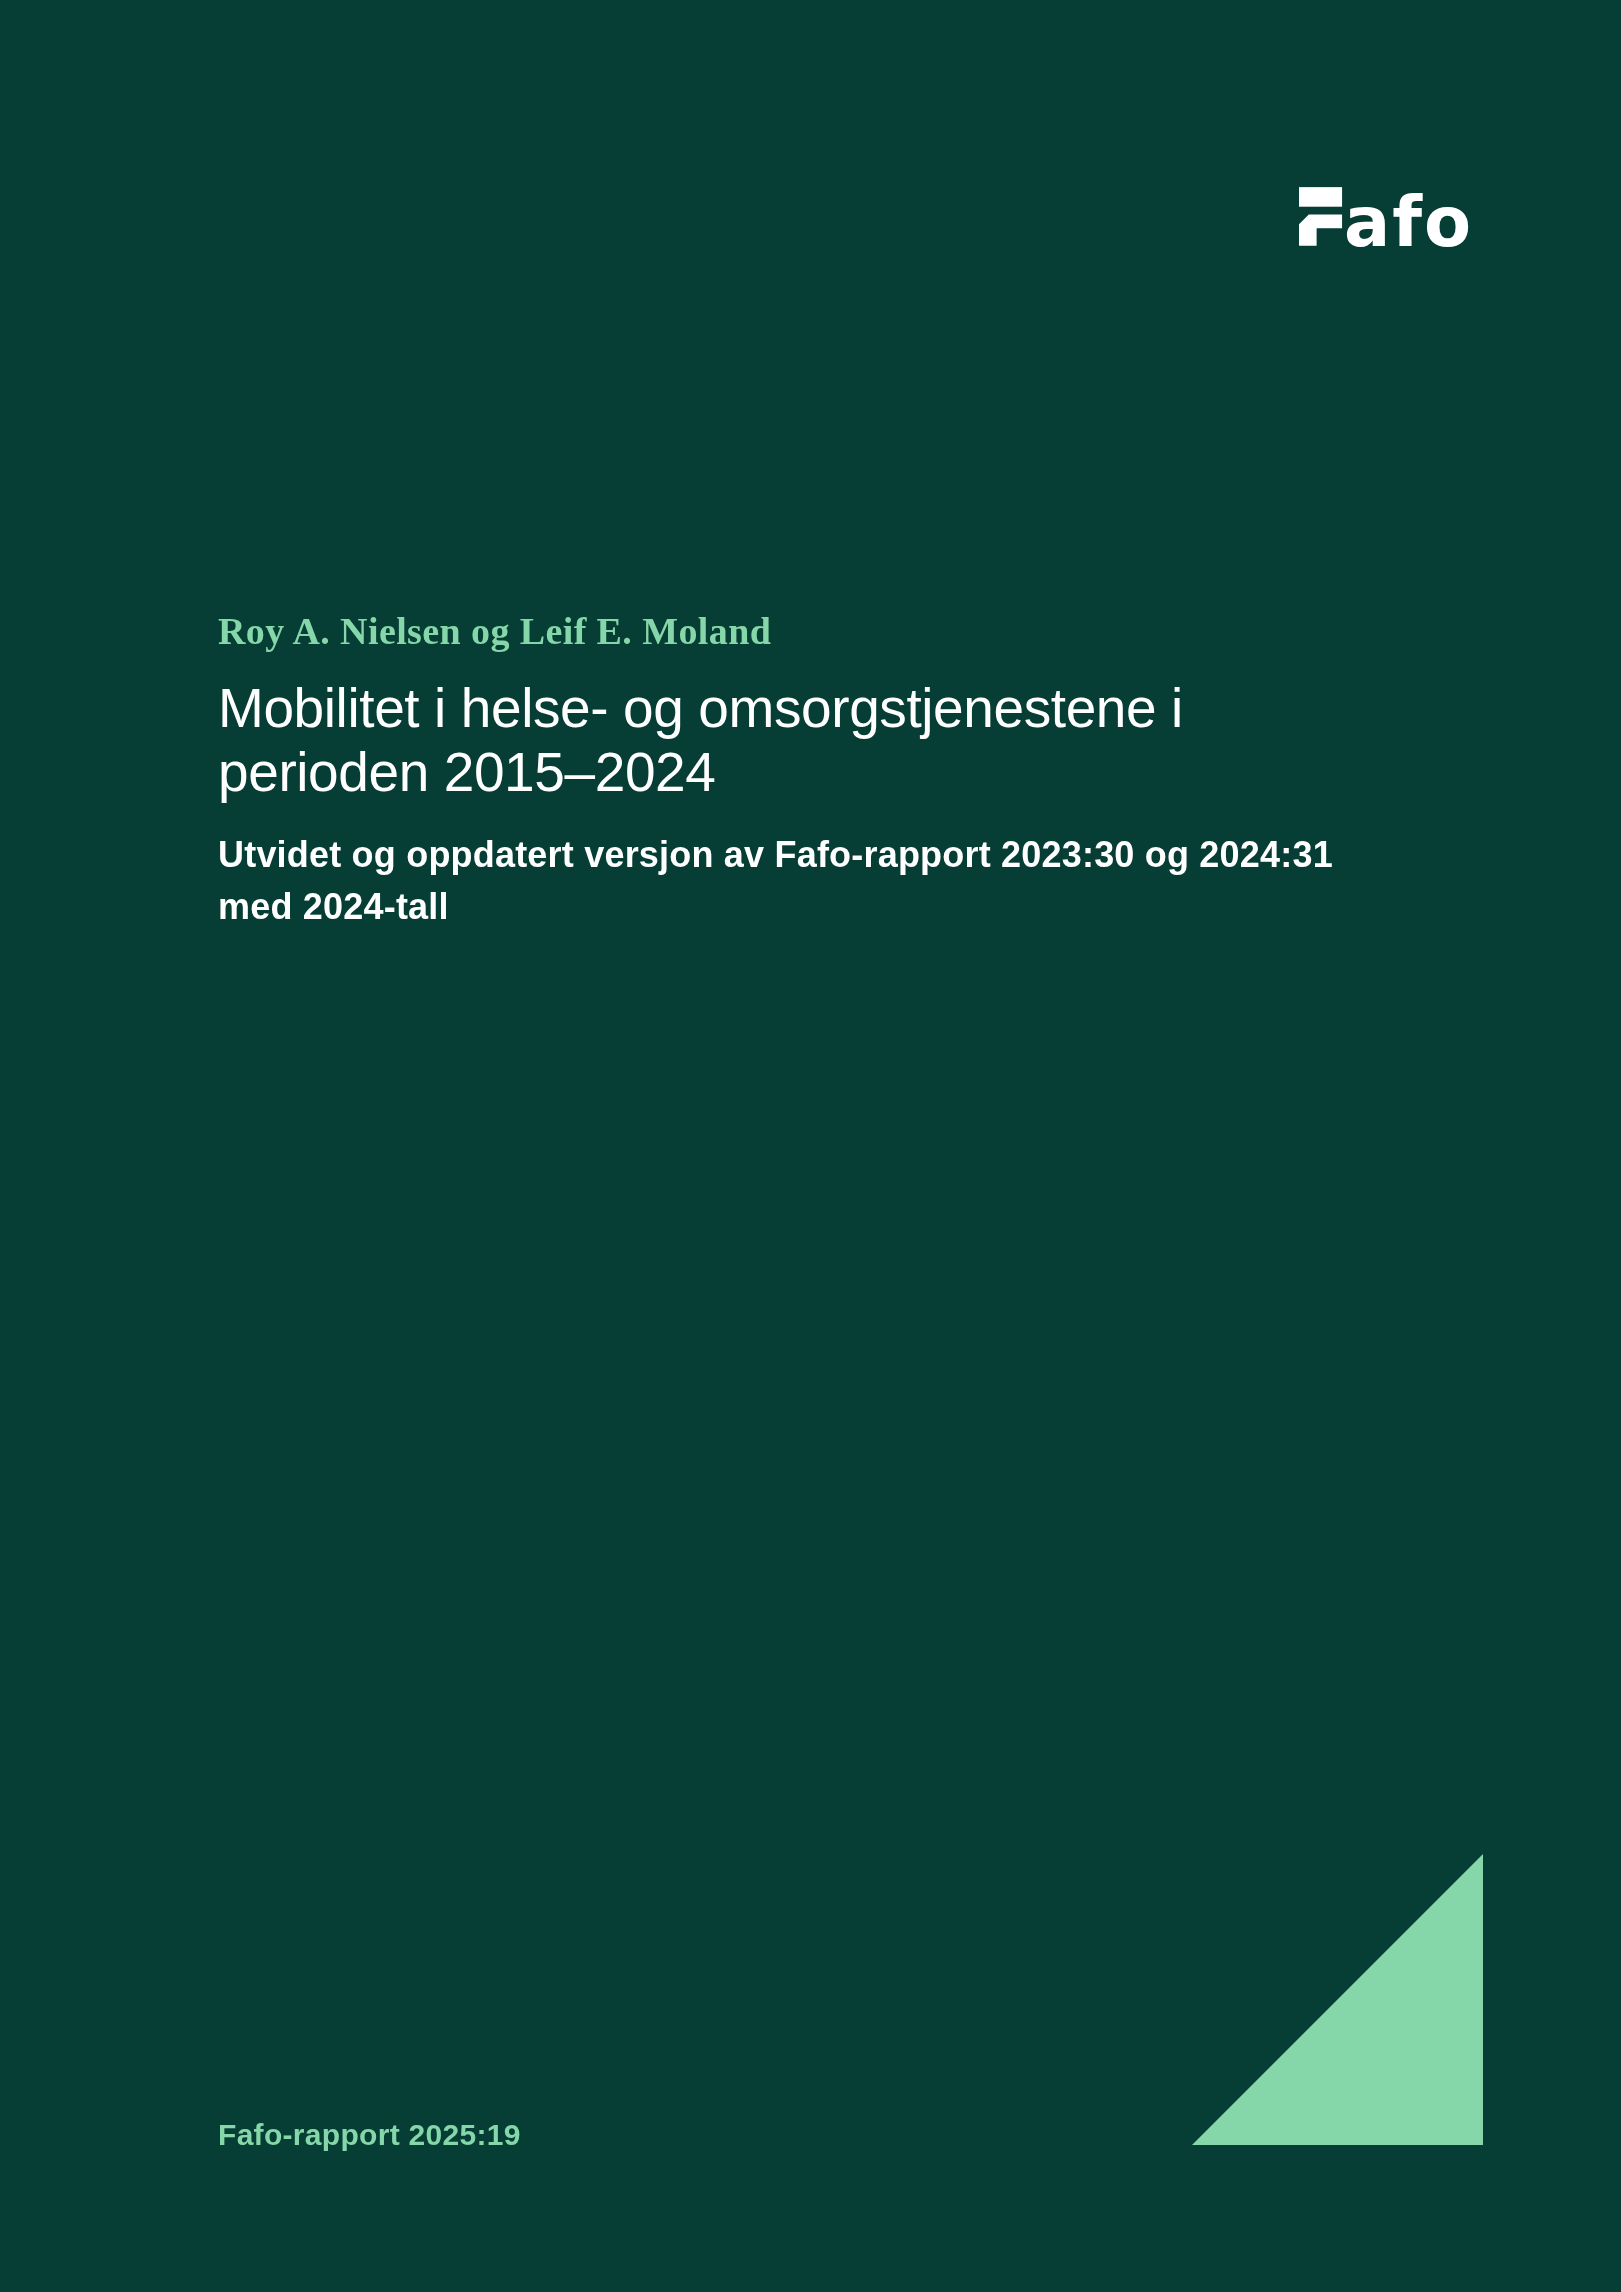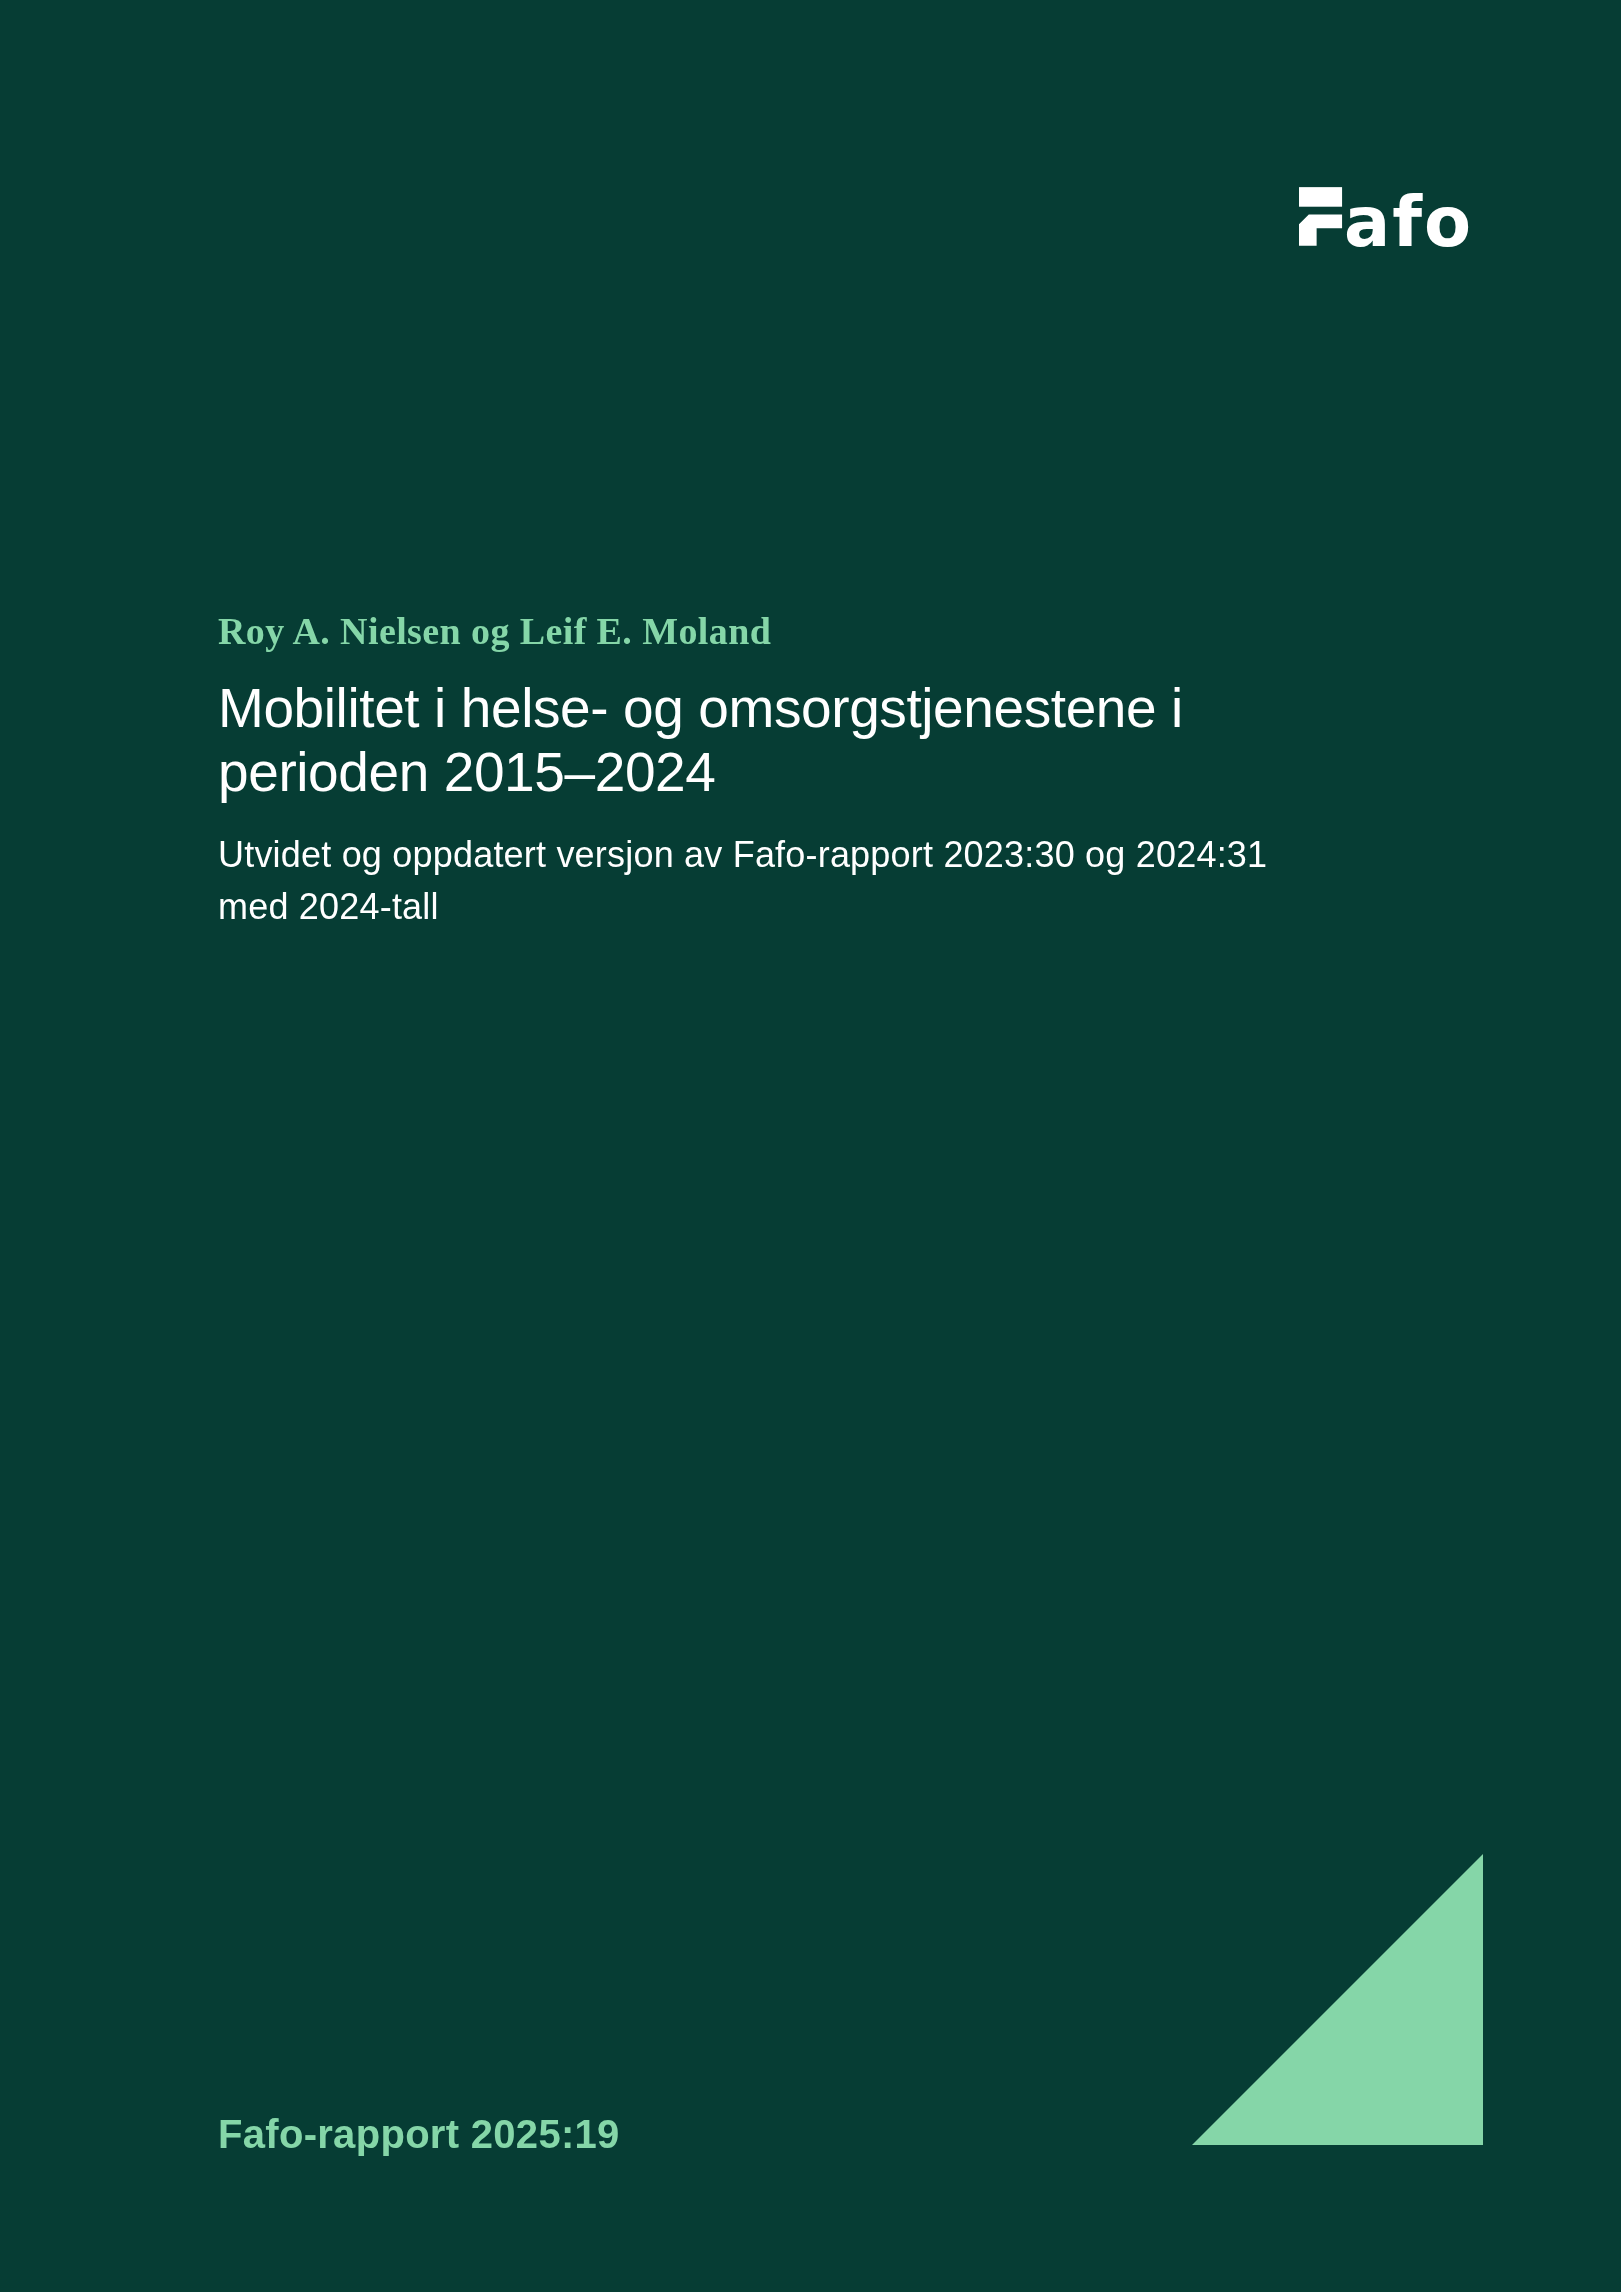--- a/index.html
+++ b/index.html
@@ -51,31 +51,31 @@
     font-weight:400;
     font-size:55px;
     line-height:64px;
     letter-spacing:-0.4px;
     color:var(--white);
   }
   .subtitle{
     position:absolute;
     left:218px;top:829px;
     width:1176px;
-    font-weight:400;
+    font-weight:700;
     font-size:36px;
     line-height:52px;
     letter-spacing:0.2px;
     color:var(--white);
   }
   .footer{
     position:absolute;
     left:218px;top:2117px;
     font-weight:700;
-    font-size:40px;
+    font-size:30px;
     line-height:35px;
     letter-spacing:0.3px;
     color:var(--accent);
     white-space:nowrap;
   }
   .corner-triangle{
     position:absolute;
     left:1192px;top:1854px;
     width:291px;height:291px;
   }

